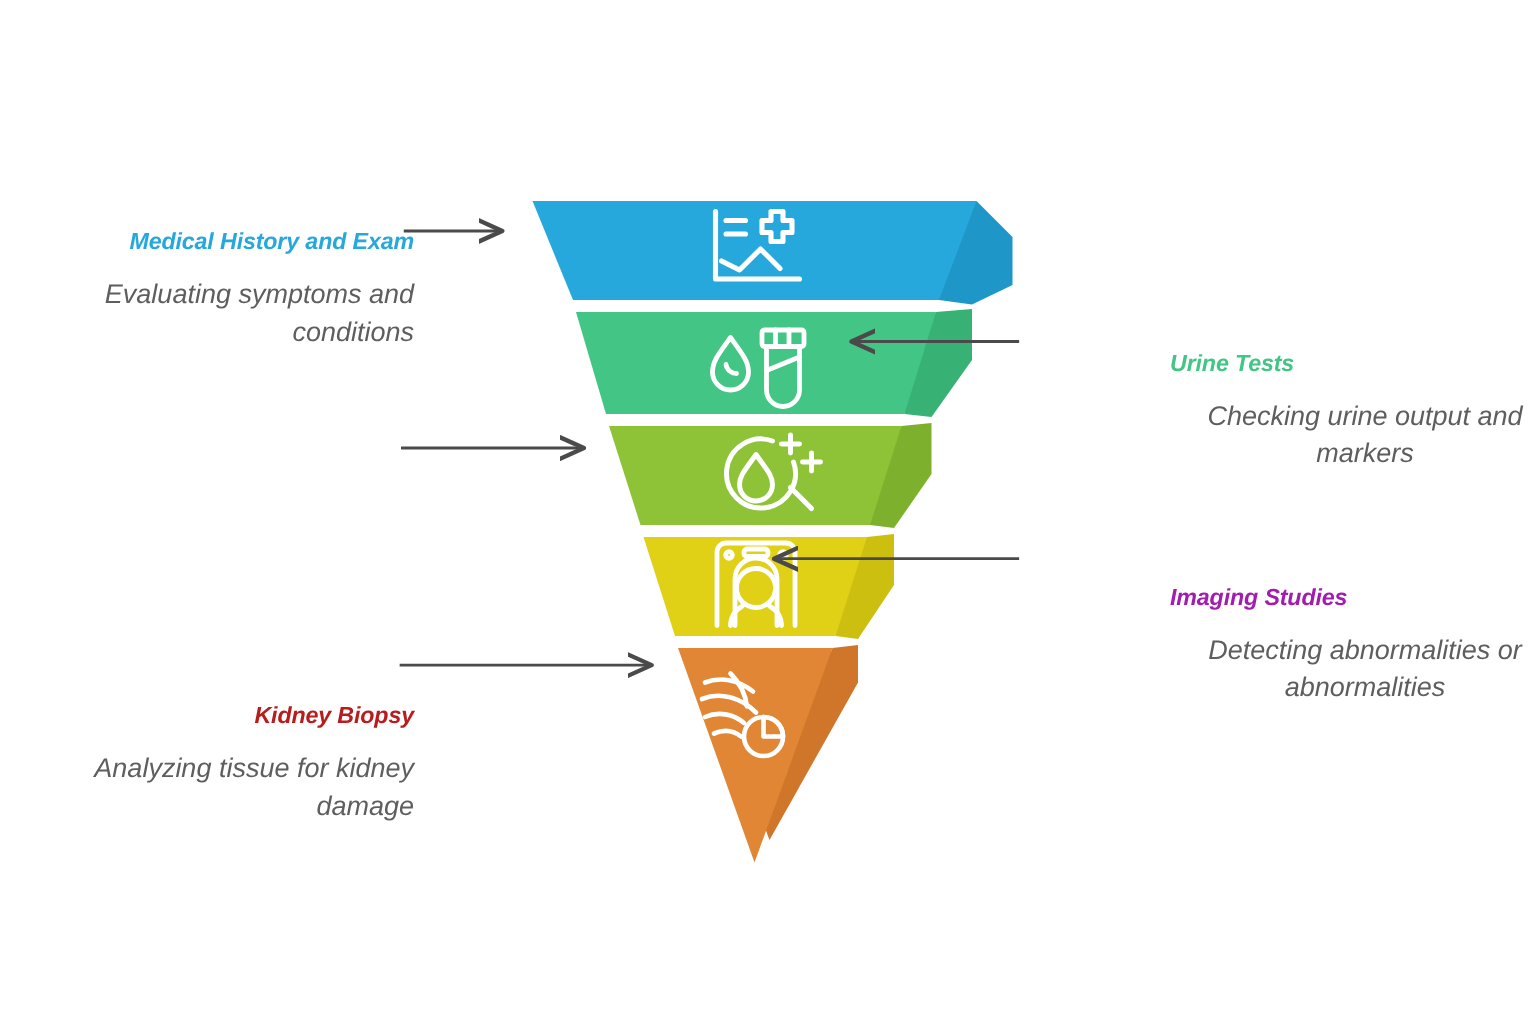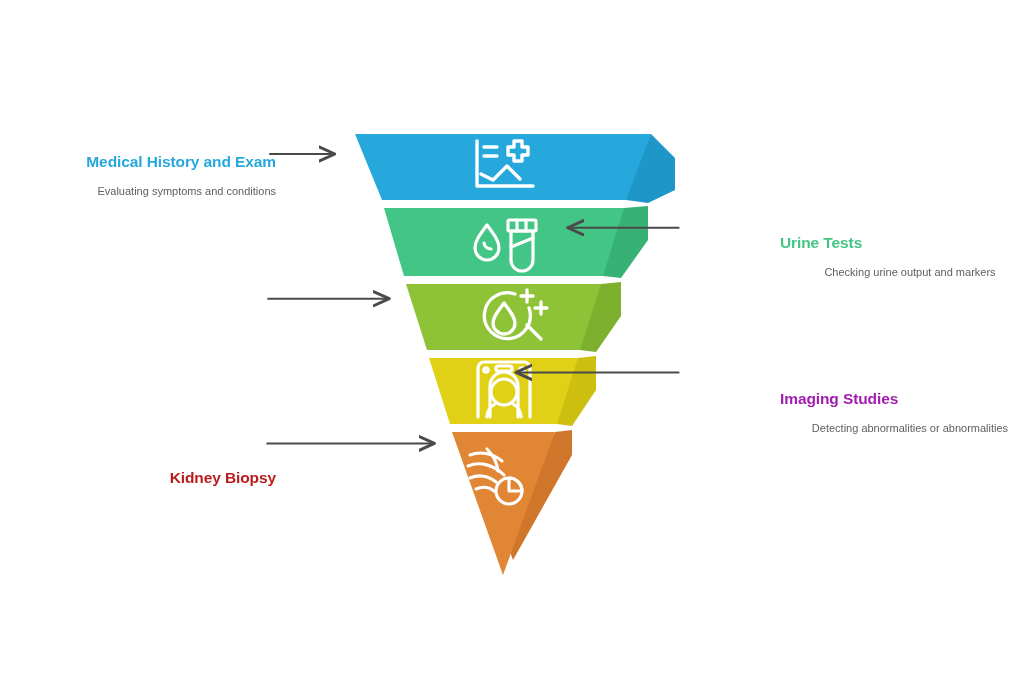--- a/index.html
+++ b/index.html
@@ -15,20 +15,21 @@
     overflow: hidden;
     font-family: "Liberation Sans", sans-serif;
     -webkit-font-smoothing: antialiased;
   }
 
   #stage {
     position: absolute;
     inset: 0;
     width: 944px;
     height: 683px;
+    font-style: italic;
   }
 
   
   #funnel-svg {
     position: absolute;
     left: 0;
     top: 0;
     width: 1024px;
     height: 683px;
   }
@@ -46,21 +47,21 @@
     font-weight: bold;
     letter-spacing: -0.1px;
     line-height: 1.2;
     margin: 0;
     white-space: nowrap;
   }
   .label-left .label-title  { text-align: right; }
   .label-right .label-title { text-align: left;  }
 
   .label-desc {
-    font-size: 11px;
+    font-size: 18px;
     color: #5e5e5e;
     line-height: 1.42;
     margin: 12px 0 0 0;
     font-weight: normal;
   }
   .label-left  .label-desc { text-align: right; }
   .label-right .label-desc { text-align: center;  }
 
   
   #block-1 { left: 16px;  top: 153px; }
@@ -189,15 +190,16 @@
   </div>
 
 
   <div class="label-block label-right" id="block-4">
     <p class="label-title" style="color:#a21caf">Imaging Studies</p>
     <p class="label-desc">Detecting abnormalities or abnormalities</p>
   </div>
 
   <div class="label-block label-left" id="block-5">
     <p class="label-title" style="color:#b91c1c">Kidney Biopsy</p>
+    <p class="label-desc">Analyzing tissue for kidney damage</p>
   </div>
 
 </div>
 
 </body></html>

